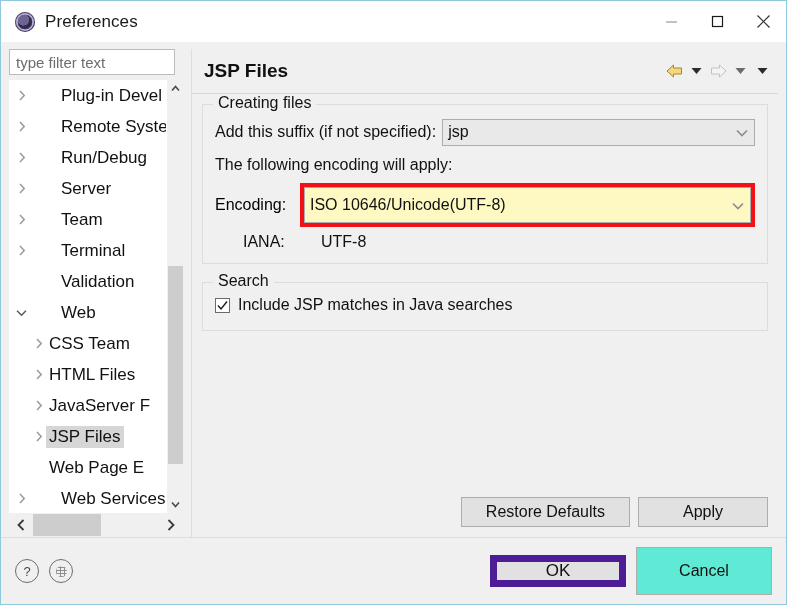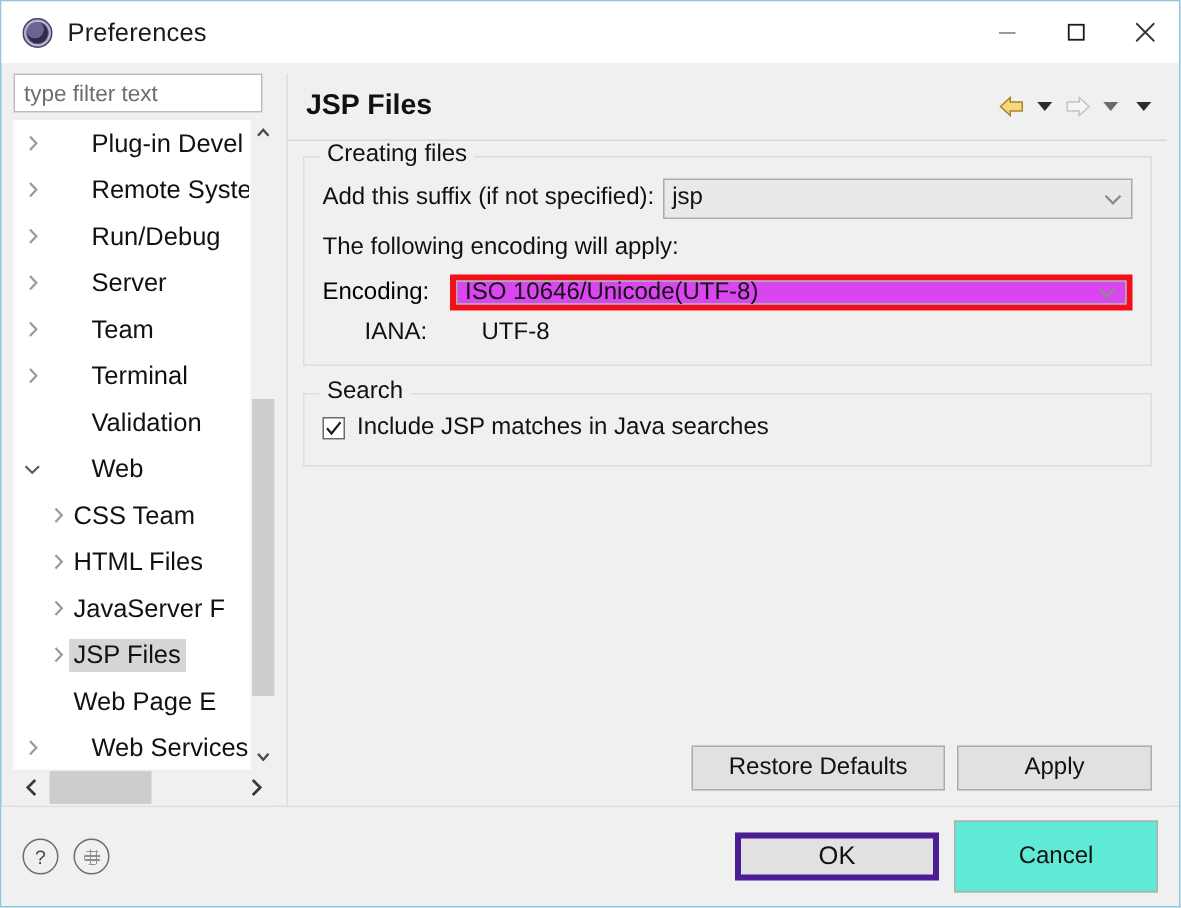--- a/index.html
+++ b/index.html
@@ -116,29 +116,29 @@
   .plainrow{font-size:16px;color:#111;height:28px;display:flex;align-items:center;margin-top:4px;}
   .combo{
     flex:1 1 auto;height:27px;box-sizing:border-box;
     border:1px solid #acacac;background:#e9e9e9;
     display:flex;align-items:center;justify-content:space-between;
     padding:0 6px 0 5px;margin-left:6px;font-size:16px;color:#111;
     min-width:0;
   }
   .combo .chev{color:#8c8c8c;font-size:13px;}
   .encwrap{
-    position:relative;display:flex;align-items:center;height:24px;margin-top:4px;
+    position:relative;display:flex;align-items:center;height:44px;margin-top:4px;
   }
   .redbox{
     position:absolute;left:85px;right:0;top:0;bottom:0;
     border:4px solid #f20f17;box-sizing:border-box;pointer-events:none;
   }
   .enccombo{
     position:absolute;left:89px;right:4px;top:4px;bottom:4px;
-    border:1px solid #acacac;background:#d946ef;box-sizing:border-box;
+    border:1px solid #acacac;background:#fef9c3;box-sizing:border-box;
     display:flex;align-items:center;justify-content:space-between;
     padding:0 6px 0 5px;font-size:16px;color:#111;
   }
   .ianarow{display:flex;align-items:center;margin-top:6px;font-size:16px;color:#111;}
   .ianarow .k{width:78px;margin-left:28px;}
   .chkrow{display:flex;align-items:center;margin-top:5px;}
   .chkbox{
     width:15px;height:15px;border:1px solid #6b6b6b;background:#fff;
     margin-right:8px;position:relative;flex:0 0 15px;box-sizing:border-box;
   }
@@ -165,21 +165,21 @@
   .hicon.globe::after{
     content:"";position:absolute;width:11px;height:11px;border-radius:50%;
     background:
       repeating-linear-gradient(0deg,#6d6d6d 0 1px,transparent 1px 3px),
       repeating-linear-gradient(90deg,#6d6d6d 0 1px,transparent 1px 4px);
     opacity:.75;
   }
   .spacer{flex:1 1 auto;}
   .okbtn{
     min-width:136px;height:32px;box-sizing:border-box;
-    border:4px solid #4c1d95;background:#e1e1e1;
+    border:7px solid #4c1d95;background:#e1e1e1;
     display:flex;align-items:center;justify-content:center;font-size:17px;color:#111;
   }
   .cancelbtn{
     min-width:136px;height:48px;box-sizing:border-box;
     border:1px solid #adadad;background:#5eead4;
     display:flex;align-items:center;justify-content:center;font-size:16px;color:#111;
     margin-left:10px;
   }
 </style>
 </head>

